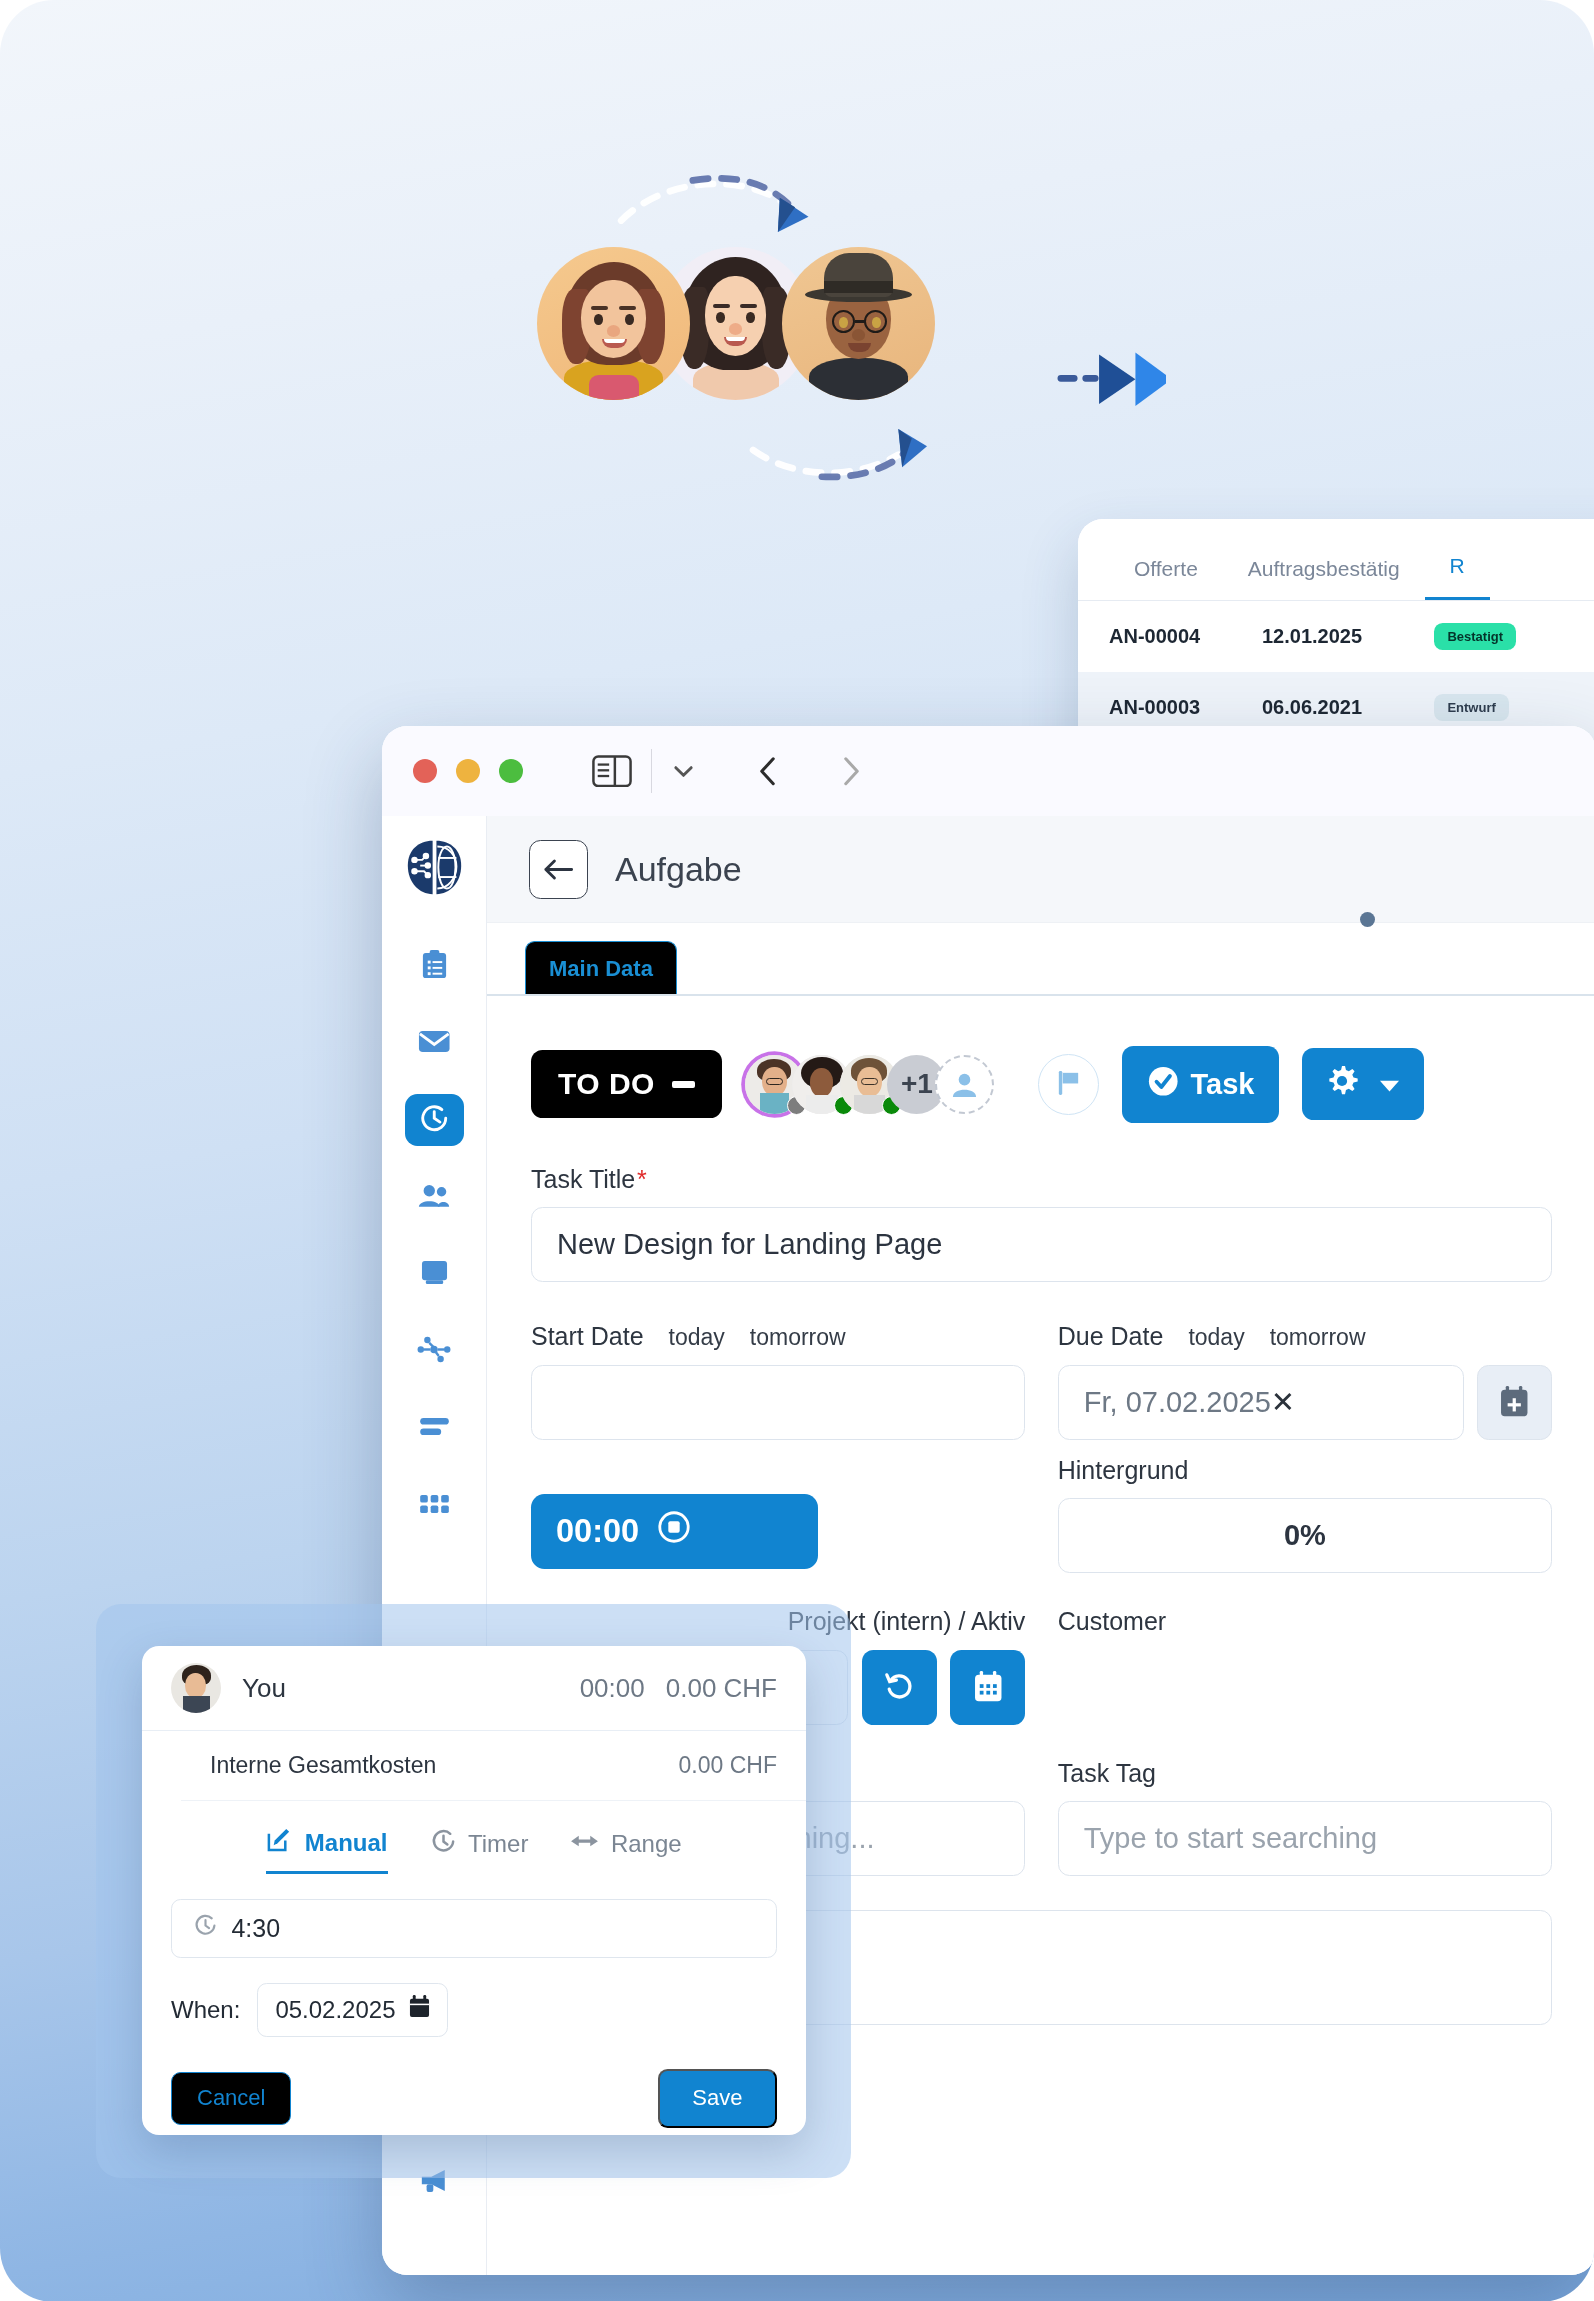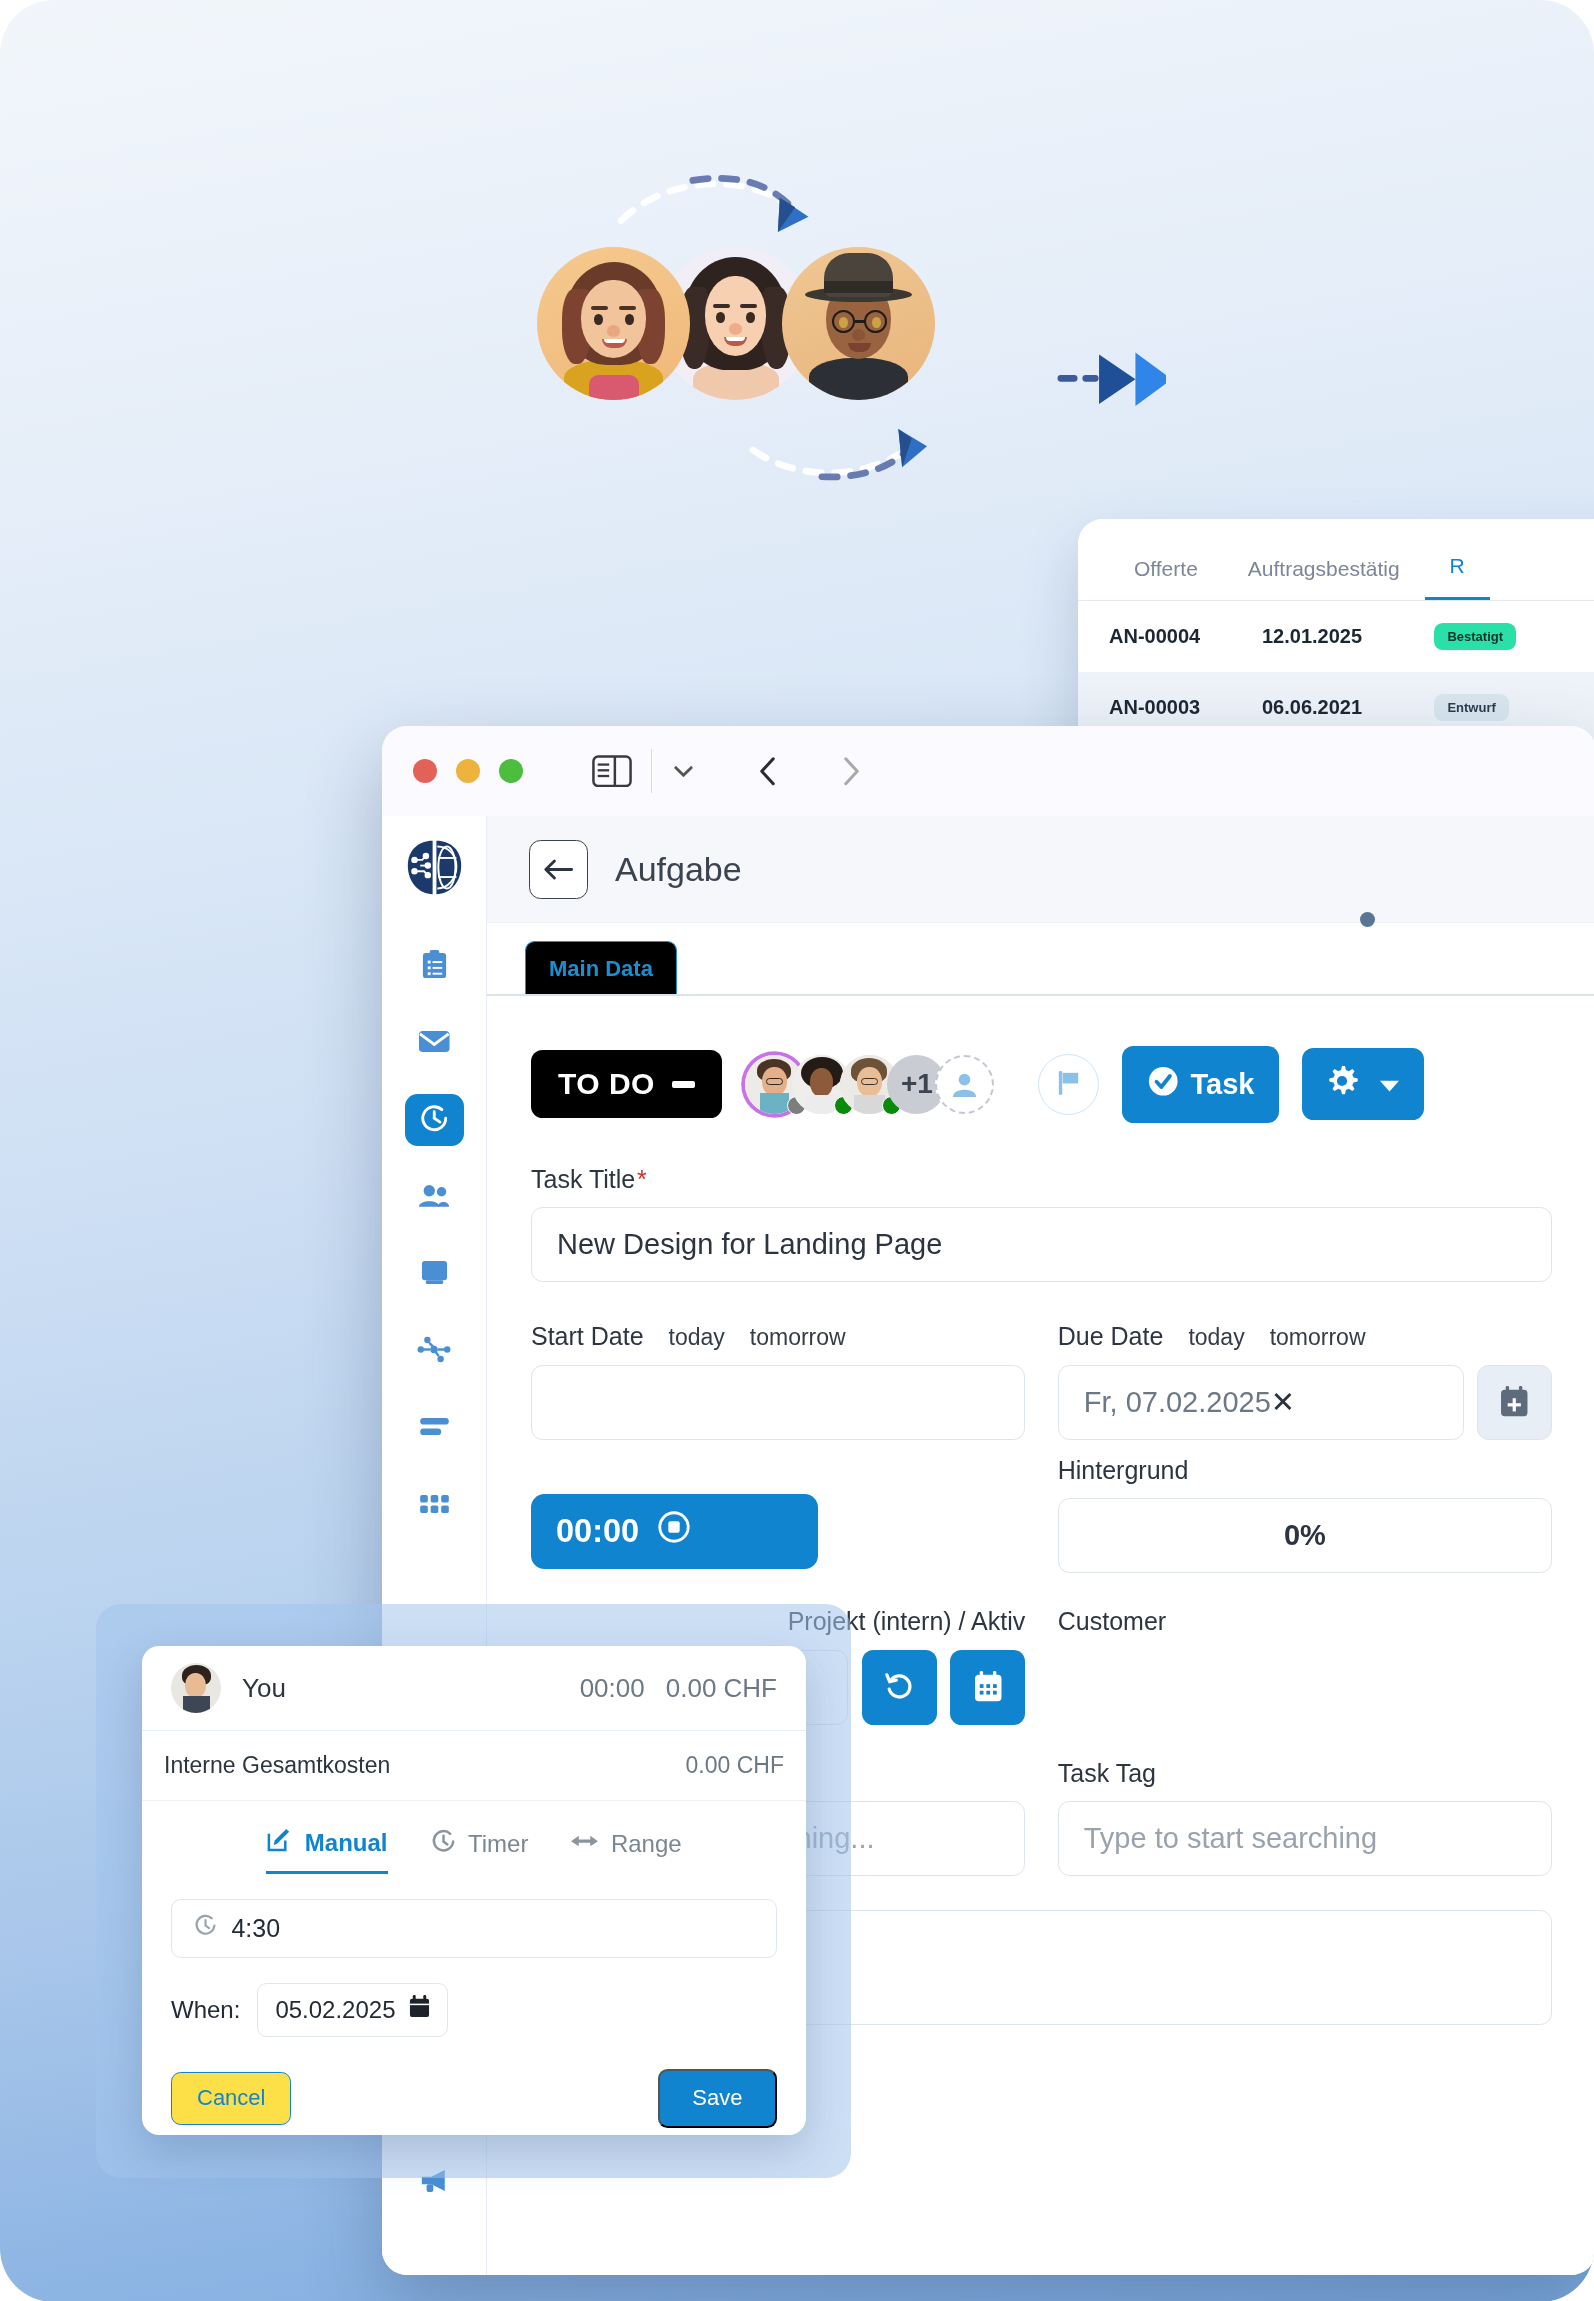--- a/index.html
+++ b/index.html
@@ -247,36 +247,37 @@
     display:flex; align-items:center; gap:21px;
     padding: 17px 29px; border-bottom:1px solid #e8eef5;
     font-size:26px; color:#2d3540;
   }
   #pu-head .who { flex:1; }
   #pu-head .t { color:#6d7885; }
   #pu-head .c { color:#6d7885; }
   .pu-avatar { width:50px;height:50px;border-radius:50%; background:#e9e7e2; overflow:hidden; position:relative; }
   #pu-costs {
     display:flex; justify-content:space-between;
-    padding: 21px 22px; font-size:23px; color:#2d3540;
+    padding: 21px 29px; font-size:23px; color:#2d3540;
     border-bottom:1px solid #eef2f7;
+    margin-left:39px;
   }
   #pu-costs .v { color:#6d7885; }
   #pu-tabs { display:flex; gap:42px; justify-content:center; padding: 25px 0 0 0; }
   .pu-tab { display:flex; align-items:center; gap:11.5px; font-size:24px; color:#7b8693; padding-bottom:11.5px; }
   .pu-tab.active { color:#1184d0; border-bottom:3.8px solid #1184d0; font-weight:bold; }
   #pu-dur {
     margin: 25px 29px 0 29px; border:1.3px solid #dfe6ee; border-radius:9.6px;
     height:59px; display:flex; align-items:center; gap:13.4px; padding:0 21px;
     font-size:25px; color:#232b35;
   }
   #pu-when { display:flex; align-items:center; gap:17px; margin: 25px 29px 0 29px; font-size:24px; color:#232b35; }
   #pu-when .box { border:1.3px solid #dfe6ee; border-radius:9.6px; padding: 11.5px 17px; display:flex; align-items:center; gap:13.4px; }
   #pu-foot { display:flex; justify-content:space-between; align-items:center; margin: 32.5px 29px 0 29px; }
-  #pu-cancel { border:1.5px solid #1184d0; color:#1184d0; background:#fde047; border-radius:9.6px; padding: 12.4px 25px; font-size:22px; }
+  #pu-cancel { border:1.5px solid #1184d0; color:#1184d0; background:#000000; border-radius:9.6px; padding: 12.4px 25px; font-size:22px; }
   #pu-save { background:#1184d0; color:#fff; border-radius:9.6px; padding: 14.3px 32.5px; font-size:22px; }
 </style>
 </head>
 <body>
 
 <div id="hero">
 
   <div id="illustration">
     <svg width="650" height="335" viewBox="0 0 680 350" style="position:absolute;left:0;top:0;">
 

